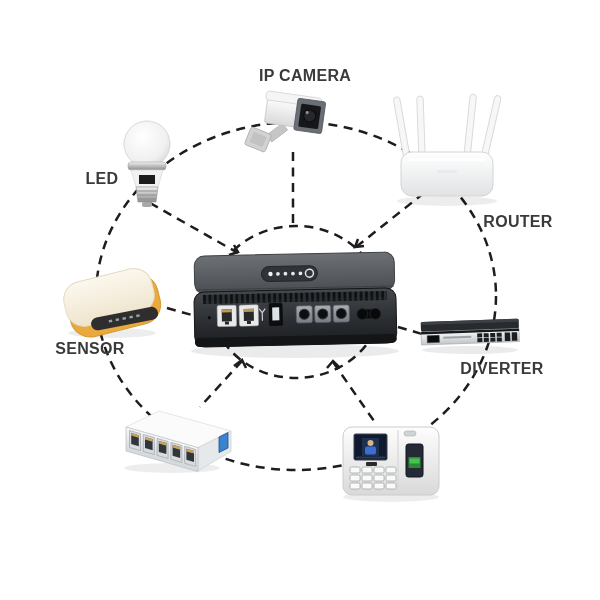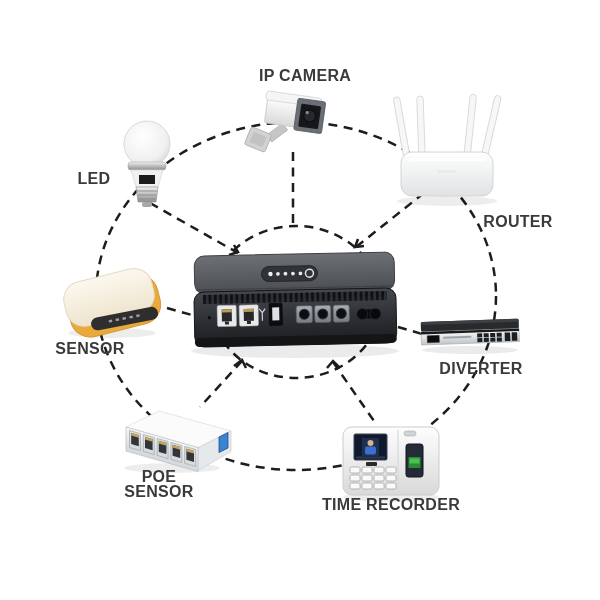--- a/index.html
+++ b/index.html
@@ -283,20 +283,17 @@
     </g>
     <g>
       <rect x="67" y="11" width="13" height="9" fill="#08090a"></rect>
       <circle cx="67" cy="15.5" r="5.5" fill="#08090a" stroke="#26282b" stroke-width="0.8"></circle>
       <circle cx="80" cy="15.5" r="5.5" fill="#08090a" stroke="#26282b" stroke-width="0.8"></circle>
     </g>
   </g>
 </svg>
 
 <div class="lbl" style="left:305px;top:75px">IP CAMERA</div>
-<div class="lbl" style="left:94px;top:178px">LED</div>
+<div class="lbl" style="left:102px;top:178px">LED</div>
 <div class="lbl" style="left:518px;top:221px">ROUTER</div>
 <div class="lbl" style="left:90px;top:348px">SENSOR</div>
-<div class="lbl" style="left:481px;top:368px">DIVERTER</div>
-<div class="lbl" style="left:159px;top:484px">POE
-SENSOR</div>
-<div class="lbl" style="left:391px;top:504px">TIME RECORDER</div>
+<div class="lbl" style="left:502px;top:368px">DIVERTER</div>
 </div>
 
 </body></html>

